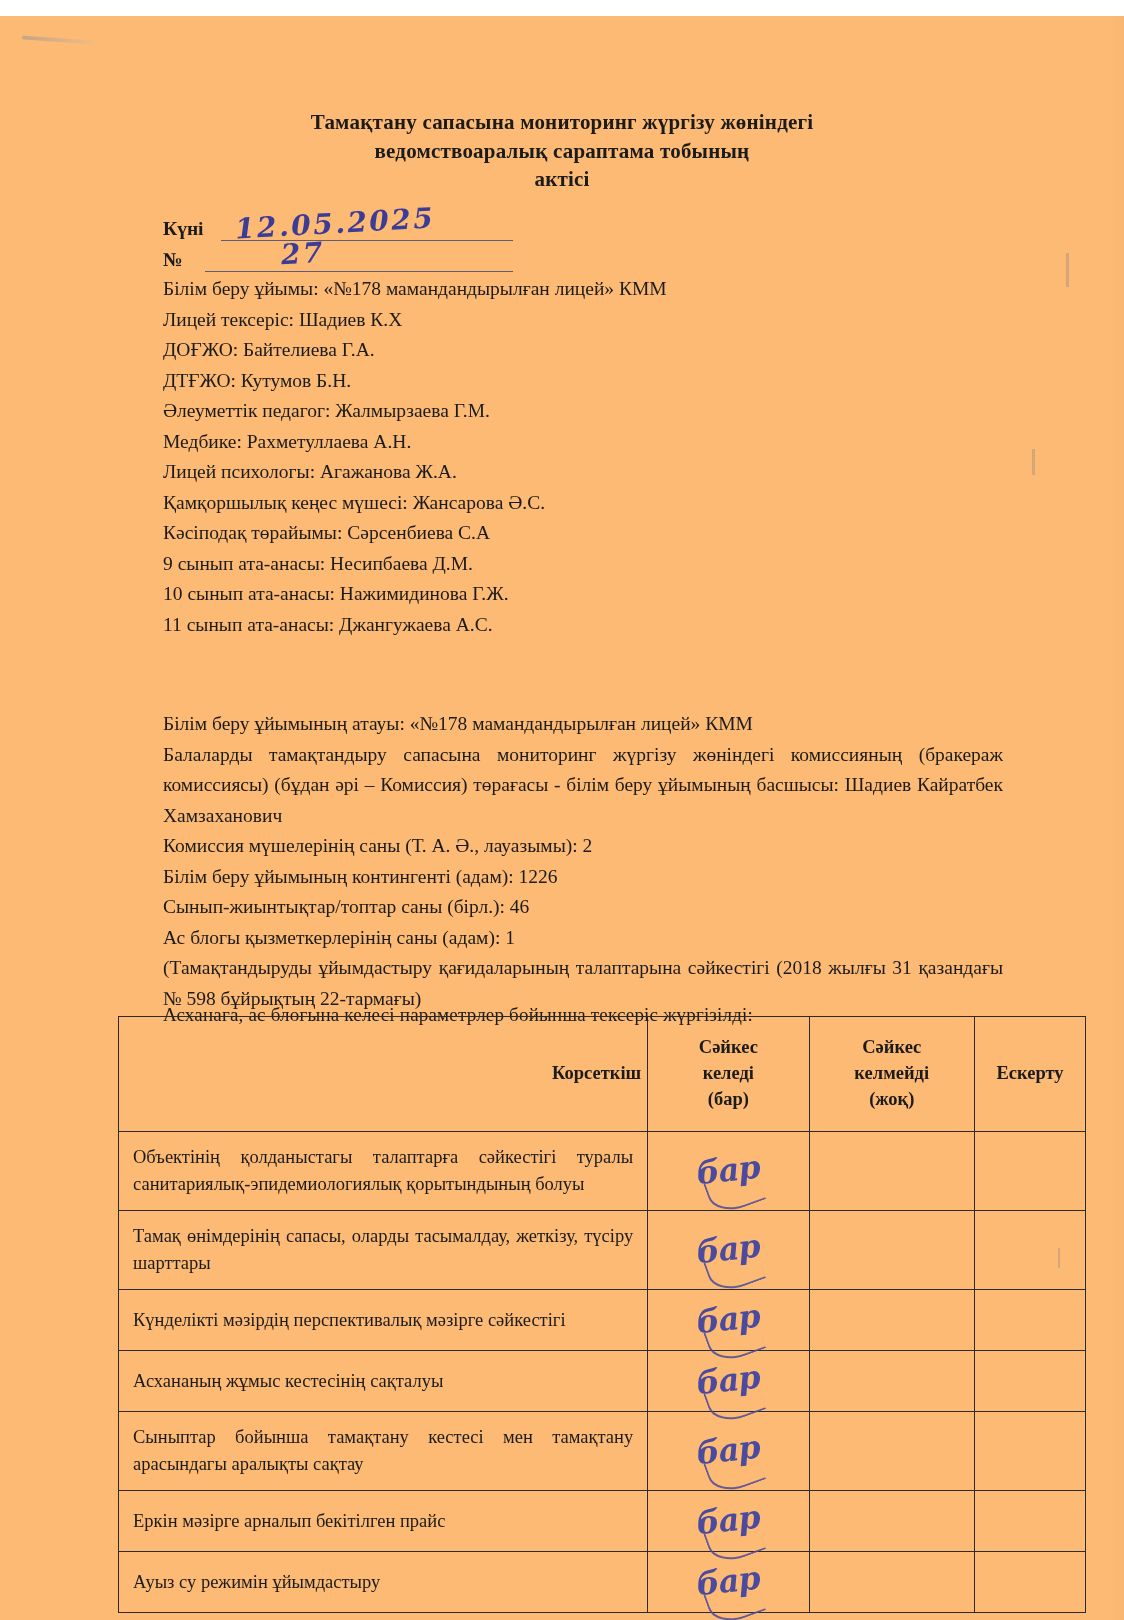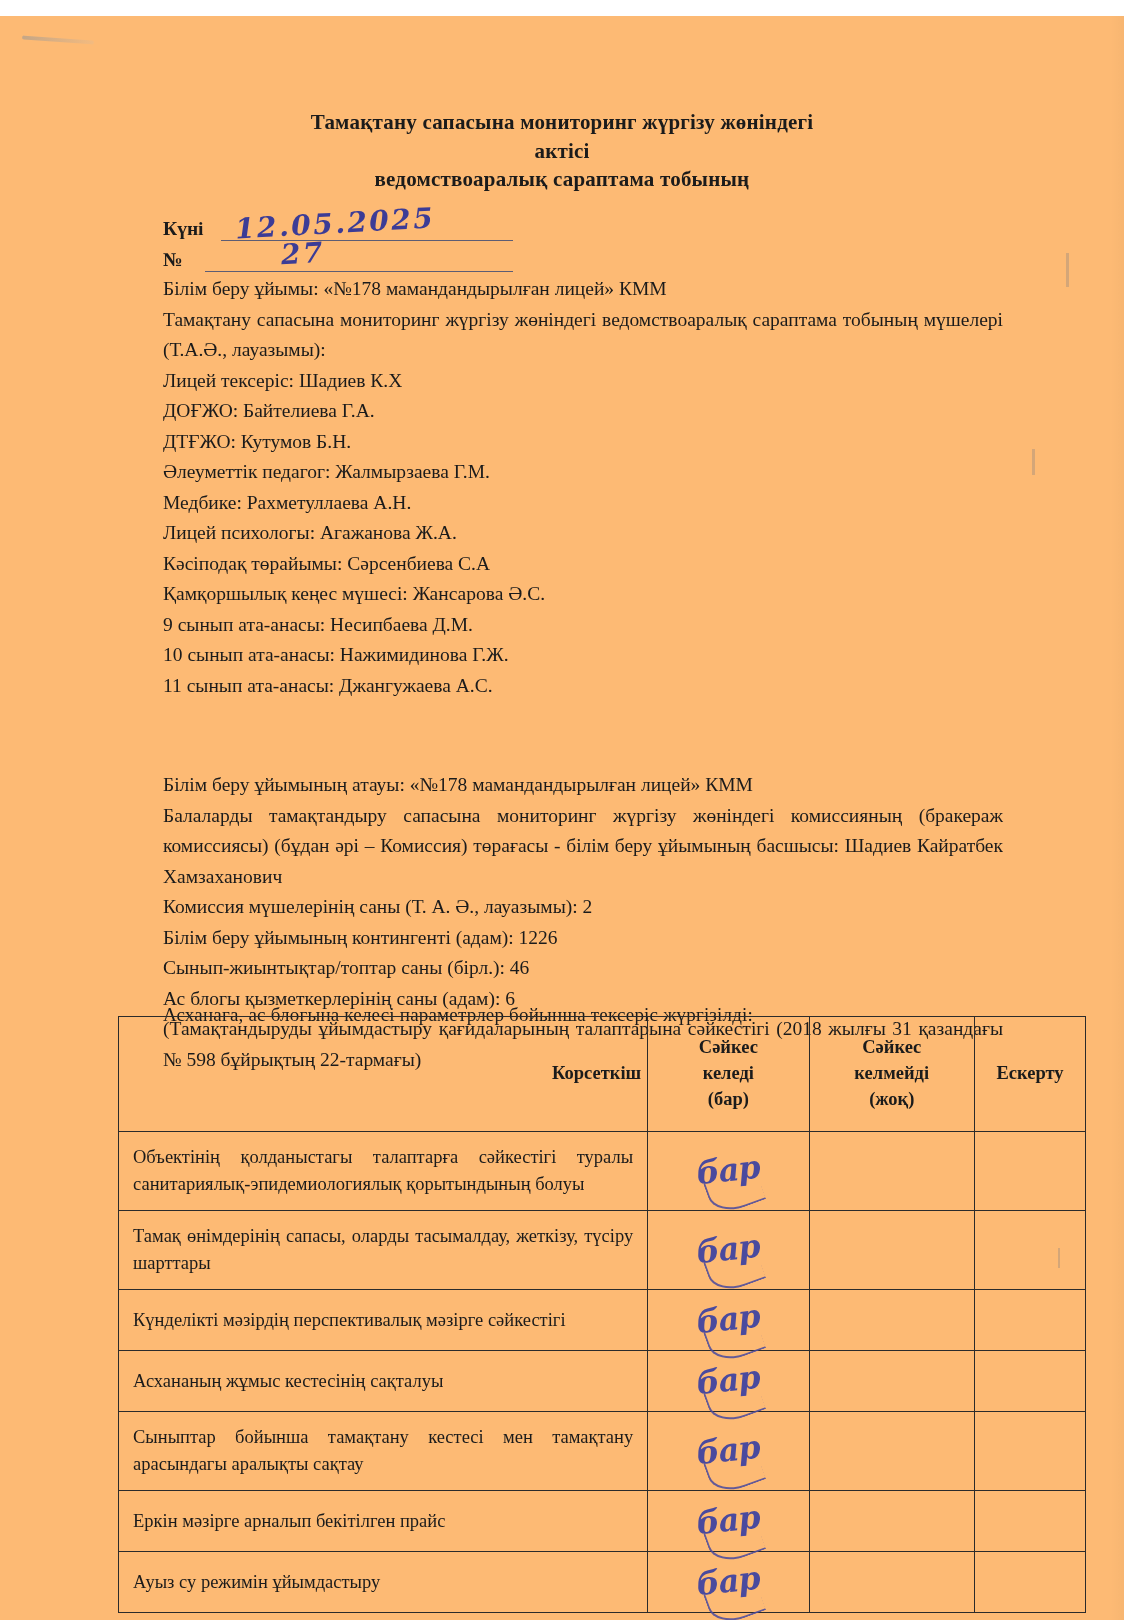--- a/index.html
+++ b/index.html
@@ -196,62 +196,61 @@
 <div class="page">
 
   <div class="scan-mark"></div>
   <div class="scan-edge"></div>
   <div class="speck" style="left:1066px;top:237px;width:3px;height:34px;"></div>
   <div class="speck" style="left:1032px;top:433px;width:3px;height:26px;"></div>
   <div class="speck" style="left:1058px;top:1232px;width:2px;height:20px;"></div>
 
   <div class="title">
     <div>Тамақтану сапасына мониторинг жүргізу жөніндегі</div>
+    <div>ведомствоаралық сараптама тобының</div>
     <div>актісі</div>
-    <div>ведомствоаралық сараптама тобының</div>
   </div>
 
   <div class="body-block">
 
     <div class="fieldline">
       <span class="lbl">Күні</span>
       <span class="rule"></span>
       <span class="hand date">12.05.2025</span>
     </div>
 
     <div class="fieldline num">
       <span class="lbl">№</span>
       <span class="rule"></span>
       <span class="hand no">27</span>
     </div>
 
     <p class="line">Білім беру ұйымы: «№178 мамандандырылған лицей» КММ</p>
-    <p class="just">Тамақтану сапасына мониторинг жүргізу жөніндегі ведомствоаралық сараптама тобының мүшелері (Т.А.Ә., лауазымы):</p>
 
     <p class="line">Лицей тексеріс: Шадиев К.Х</p>
     <p class="line">ДОҒЖО: Байтелиева Г.А.</p>
     <p class="line">ДТҒЖО: Кутумов Б.Н.</p>
     <p class="line">Әлеуметтік педагог: Жалмырзаева Г.М.</p>
     <p class="line">Медбике: Рахметуллаева А.Н.</p>
     <p class="line">Лицей психологы:  Агажанова Ж.А.</p>
+    <p class="line">Қамқоршылық кеңес мүшесі: Жансарова Ә.С.</p>
     <p class="line">Кәсіподақ төрайымы: Сәрсенбиева С.А</p>
-    <p class="line">Қамқоршылық кеңес мүшесі: Жансарова Ә.С.</p>
     <p class="line">9 сынып ата-анасы:  Несипбаева Д.М.</p>
     <p class="line">10 сынып ата-анасы:  Нажимидинова Г.Ж.</p>
     <p class="line">11 сынып ата-анасы: Джангужаева  А.С.</p>
 
     <p class="gap"></p>
 
     <p class="line">Білім беру ұйымының атауы: «№178 мамандандырылған лицей» КММ</p>
     <p class="just">Балаларды тамақтандыру сапасына мониторинг жүргізу жөніндегі комиссияның (бракераж комиссиясы) (бұдан әрі – Комиссия) төрағасы - білім беру ұйымының басшысы: Шадиев Кайратбек Хамзаханович</p>
 
     <p class="line">Комиссия мүшелерінің саны (Т. А. Ә., лауазымы): 2</p>
     <p class="line">Білім беру ұйымының контингенті (адам):  1226</p>
     <p class="line">Сынып-жиынтықтар/топтар саны (бірл.): 46</p>
-    <p class="line">Ас блогы қызметкерлерінің саны (адам): 6</p>
+    <p class="line">Ас блогы қызметкерлерінің саны (адам): 1</p>
 
     <p class="italic-note">(Тамақтандыруды ұйымдастыру қағидаларының талаптарына сәйкестігі (2018 жылғы 31 қазандағы № 598 бұйрықтың 22-тармағы)</p>
   </div>
 
   <div class="section-heading">Асханаға, ас блогына келесі параметрлер бойынша тексеріс жүргізілді:</div>
 
   <table class="insp-table">
     <thead>
       <tr>
         <th class="c-ind">Корсеткіш</th>

